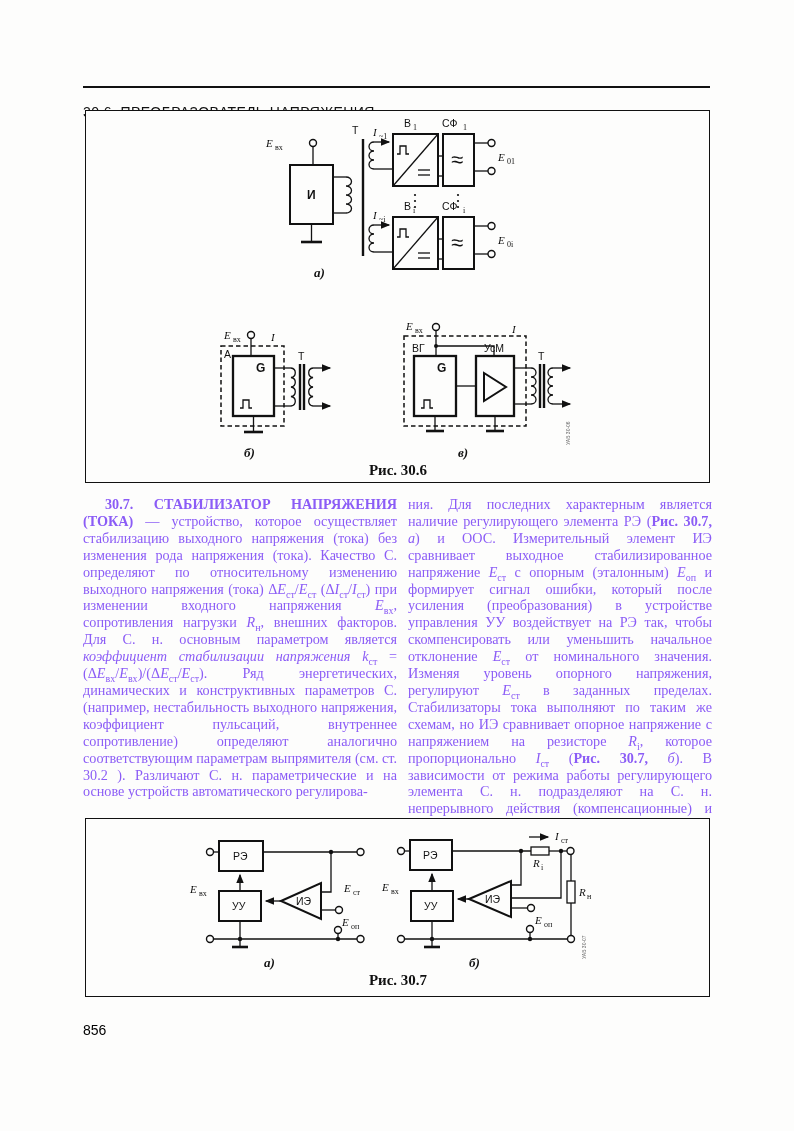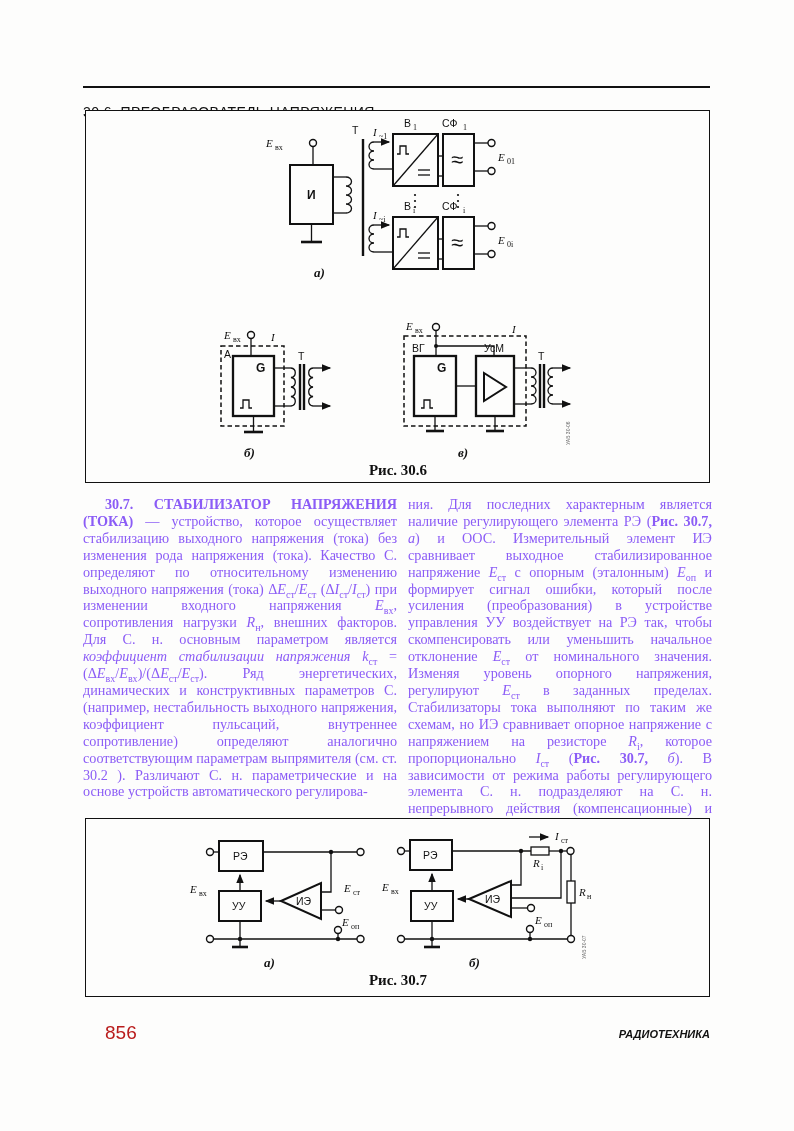--- a/index.html
+++ b/index.html
@@ -27,21 +27,21 @@
   .blab { font-size:10.5px; }
   .glab { font-weight:bold; font-size:12px; }
   .plab { font-family:"Liberation Serif", serif; font-weight:bold; font-style:italic; font-size:13px; }
   .cap  { font-family:"Liberation Serif", serif; font-weight:bold; font-size:15px; }
   .stamp{ font-size:5px; fill:#666; }
   .col { position:absolute; top:496px; font-size:14.2px; line-height:16.9px; text-align:justify; color:#8b5cf6; }
   .col1 { left:83px; width:314px; text-indent:22px; }
   .col2 { left:408px; width:304px; }
   .col i { font-style:italic; }
   .col sub { font-size:10px; line-height:0; }
-  .pageno { position:absolute; left:83px; top:1022px; font-family:"Liberation Sans", sans-serif; font-size:19px; color:#b91c1c;margin-left:22px; }
+  .pageno { position:absolute; left:83px; top:1022px; font-family:"Liberation Sans", sans-serif; font-size:14px; color:#000000; }
   .journal { position:absolute; left:408px; top:1028px; width:302px; text-align:right;
              font-family:"Liberation Sans", sans-serif; font-style:italic; font-weight:bold; font-size:11px; color:#111; }
 </style>
 </head>
 <body>
 
 <div class="page">
 
   <div class="hdr">30.6. ПРЕОБРАЗОВАТЕЛЬ НАПРЯЖЕНИЯ</div>
   <div class="hdr-rule"></div>
@@ -282,14 +282,13 @@
         <line class="gnd" x1="338" y1="128" x2="354" y2="128"></line>
         <text class="plab" x="383" y="148" font-size="12">б)</text>
         <text class="stamp" transform="rotate(-90 500 140)" x="500" y="140">УАБ 30-07</text>
       </g>
 
       <text class="cap" x="312" y="166" text-anchor="middle">Рис. 30.7</text>
     </svg>
   </div>
 
   <div class="pageno">856</div>
-  <div class="journal">РАДИОТЕХНИКА</div>
 </div>
 
 </body></html>

